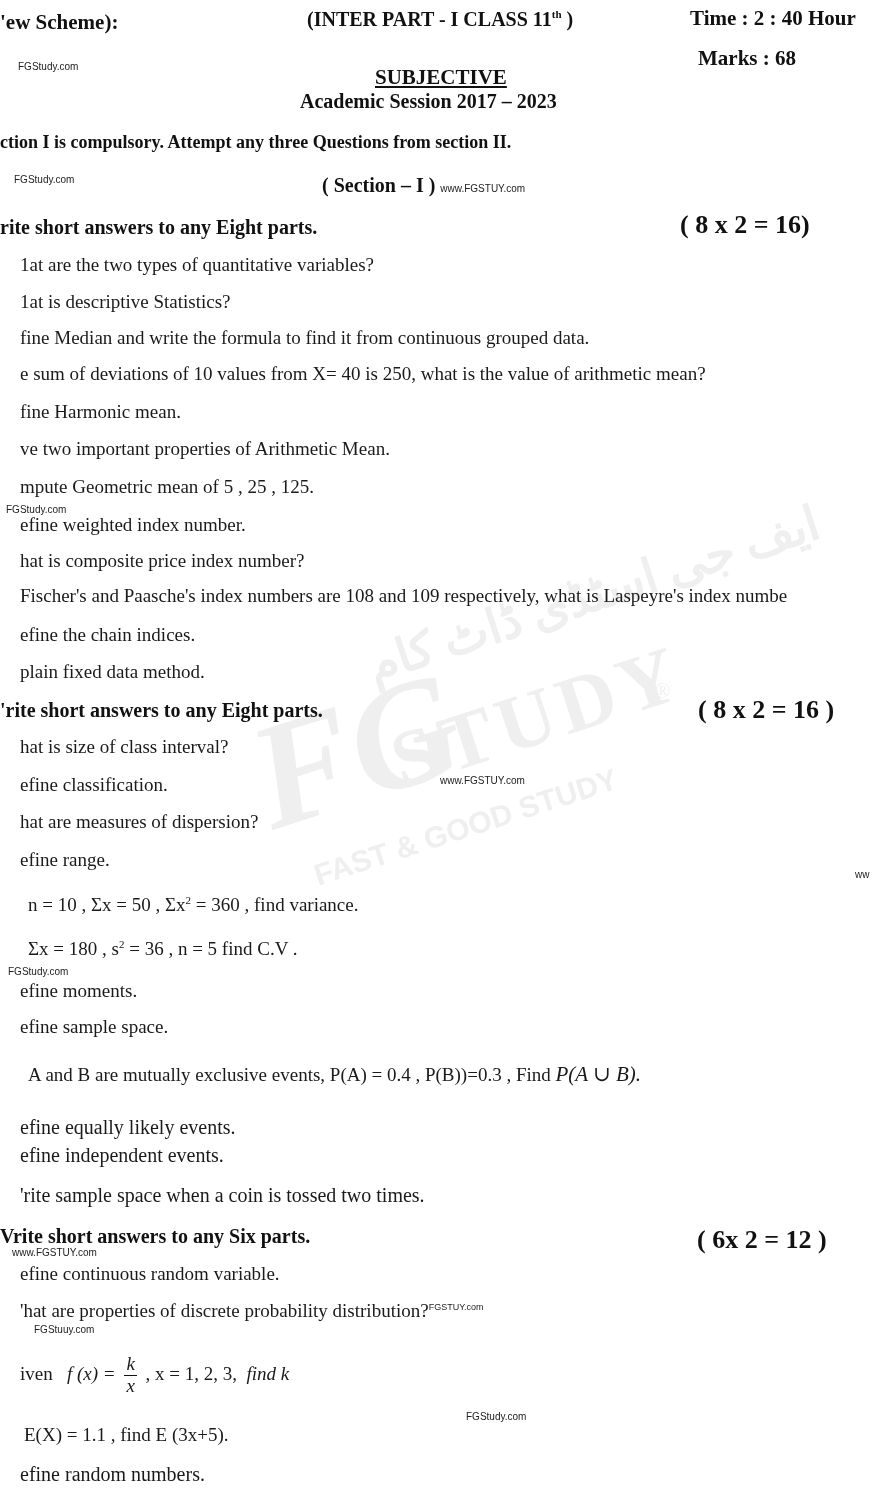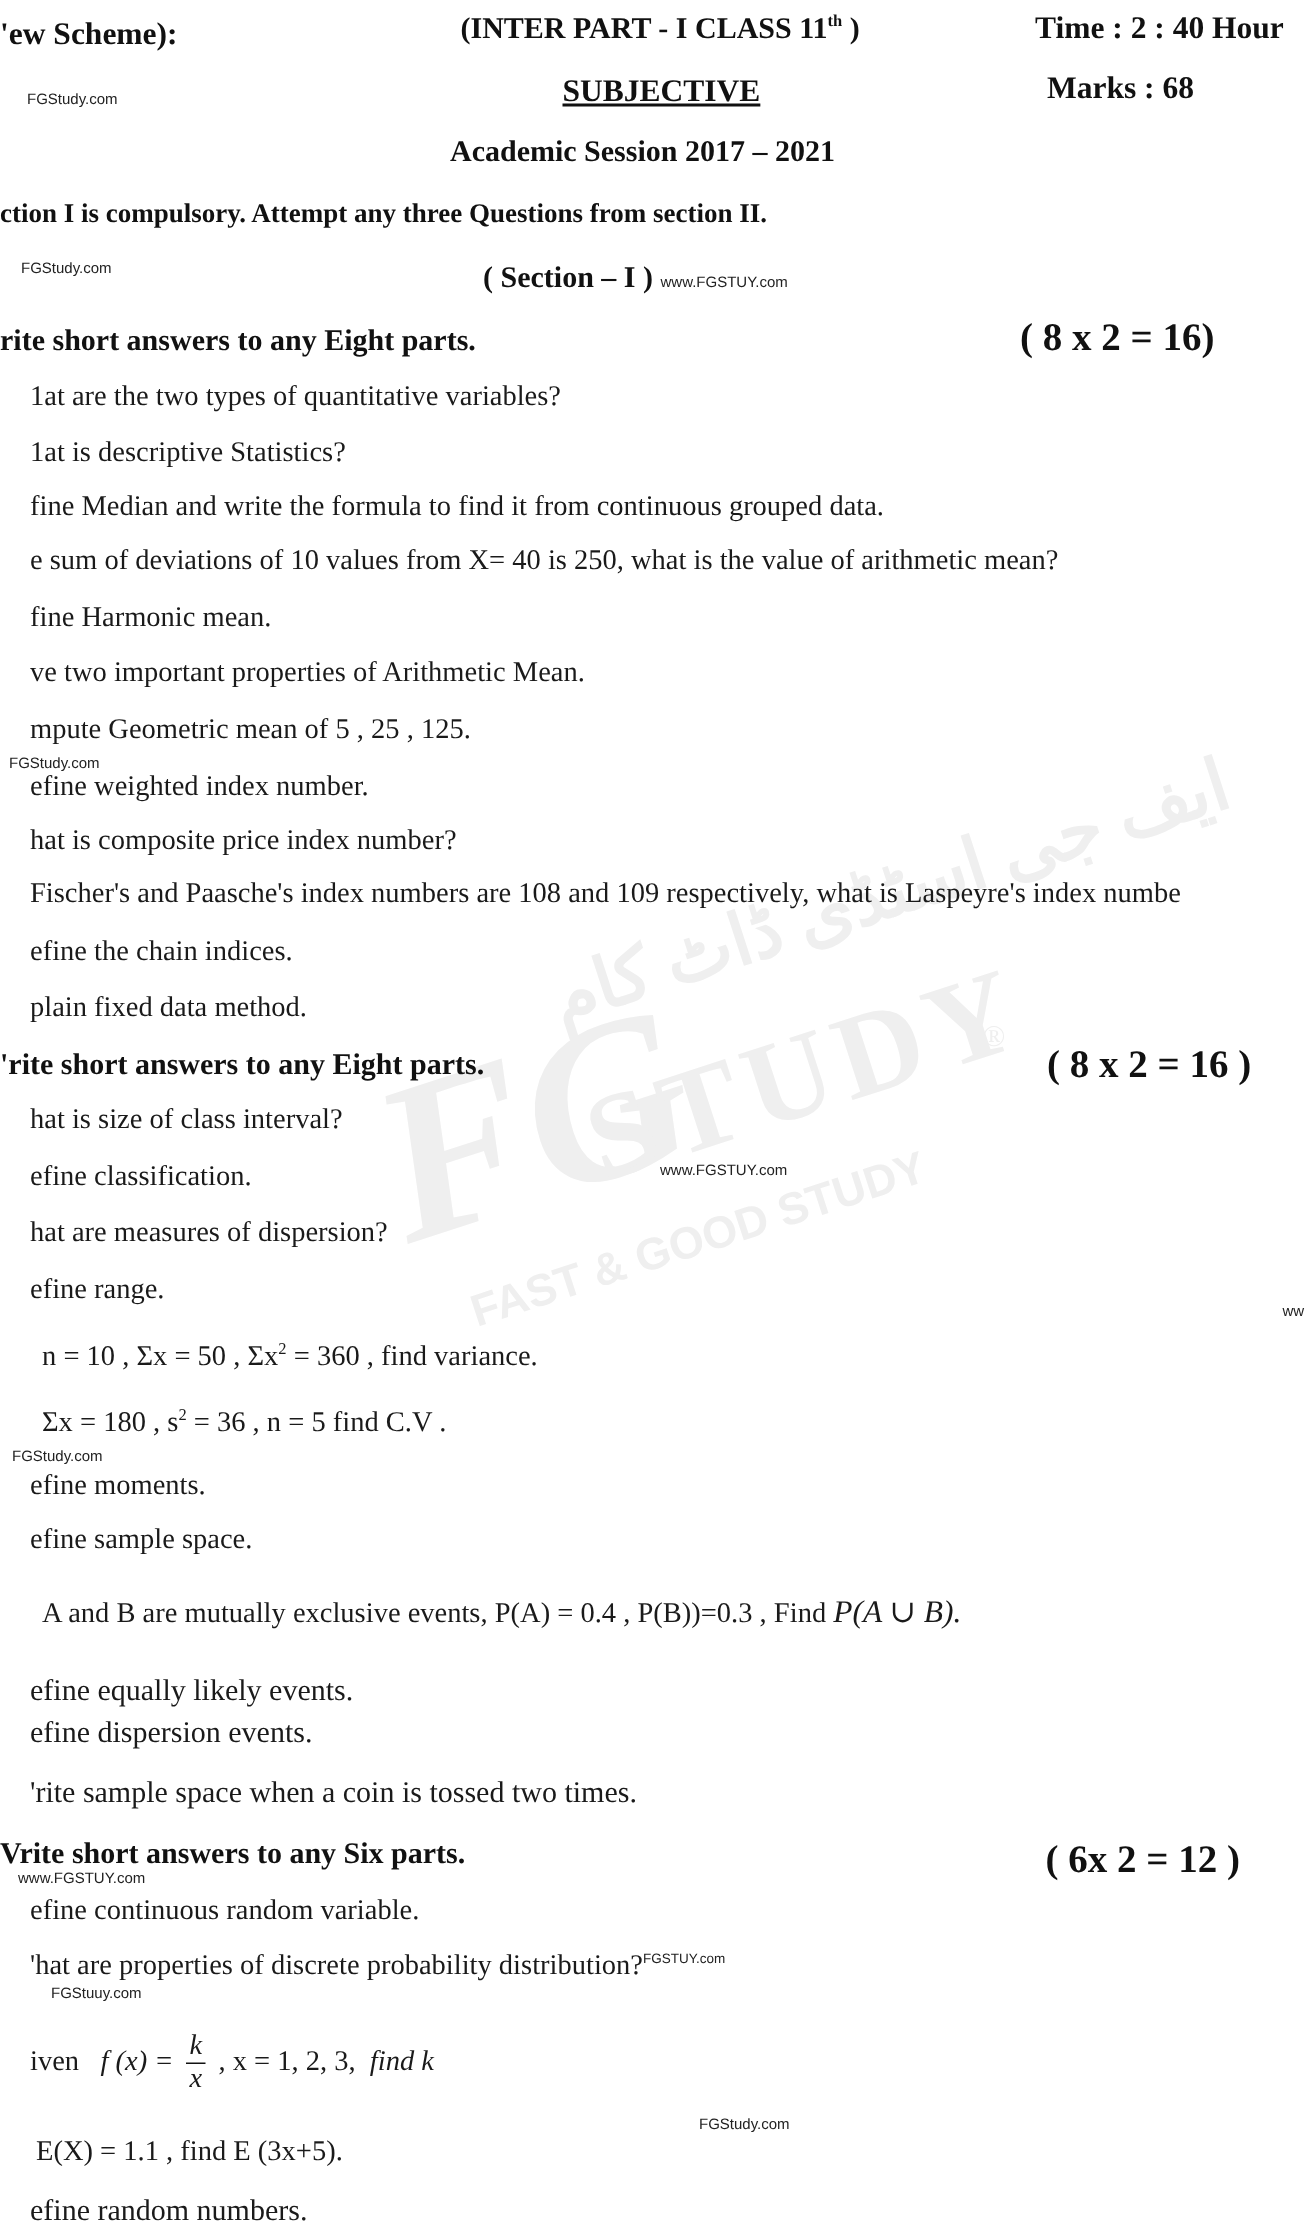--- a/index.html
+++ b/index.html
@@ -7,21 +7,21 @@
     width: 874px; height: 1491px; position: relative; overflow: hidden;
     font-family: "Liberation Serif", "DejaVu Serif", serif;
     color: #111111;
   }
   .abs { position: absolute; white-space: nowrap; }
   .hdr { font-weight: bold; font-size: 21px; }
   .q { font-size: 19px; color: #1a1a1a; padding-left: 20px; }
   .instr { font-weight: bold; font-size: 20px; }
   .marks { font-weight: bold; font-size: 26px; }
   .wm-small { font-family: "Liberation Sans", "DejaVu Sans", sans-serif; font-size: 10px; color: #222; }
-  .underline { text-decoration: underline; }
+  .underline { text-decoration: underline; margin-top: 17px; }
   sup { font-size: 11px; vertical-align: super; line-height: 0; }
   .math { font-style: italic; }
   .frac { display: inline-block; vertical-align: middle; text-align: center; font-style: italic; line-height: 1.1; margin: 0 4px; }
   .frac span { display: block; }
   .frac .num { border-bottom: 1px solid #111; padding: 0 2px; }
   .watermark { position: absolute; pointer-events: none; color: #efefef; font-family: "Liberation Serif", serif; }
   .wm-fg { left: 230px; top: 700px; font-size: 150px; font-style: italic; font-weight: bold; transform: rotate(-18deg); transform-origin: left top; }
   .wm-study { left: 380px; top: 720px; font-size: 80px; font-weight: bold; transform: rotate(-18deg); transform-origin: left top; letter-spacing: 6px; }
   .wm-fast { left: 310px; top: 860px; font-family: "Liberation Sans", sans-serif; font-size: 30px; font-weight: bold; transform: rotate(-18deg); transform-origin: left top; }
   .wm-urdu { left: 360px; top: 640px; font-size: 48px; font-weight: bold; transform: rotate(-18deg); transform-origin: left top; }
@@ -35,21 +35,21 @@
 <div class="watermark wm-study">STUDY</div>
 <div class="watermark wm-fast">FAST &amp; GOOD STUDY</div>
 <div class="watermark wm-reg">®</div>
 
 <div class="abs hdr" style="left:0;top:10px;">'ew Scheme):</div>
 <div class="abs hdr" style="left:307px;top:8px;font-size:20px;"><span>(INTER PART - I CLASS 11</span><sup>th</sup><span> )</span></div>
 <div class="abs hdr" style="left:690px;top:6px;">Time : 2 : 40 Hour</div>
 <div class="abs wm-small" style="left:18px;top:61px;">FGStudy.com</div>
 <div class="abs hdr underline" style="left:375px;top:48px;">SUBJECTIVE</div>
 <div class="abs hdr" style="left:698px;top:46px;">Marks : 68</div>
-<div class="abs hdr" style="left:300px;top:90px;font-size:20px;">Academic Session 2017 – 2021</div>
+<div class="abs hdr" style="left:300px;top:90px;font-size:20px;">Academic Session 2017 – 2023</div>
 <div class="abs hdr" style="left:0;top:132px;font-size:18px;">ction I is compulsory.  Attempt any three Questions from section II.</div>
 <div class="abs wm-small" style="left:14px;top:174px;">FGStudy.com</div>
 <div class="abs hdr" style="left:322px;top:174px;font-size:20px;"><span>( Section – I )</span> <span class="wm-small" style="font-weight:normal;">www.FGSTUY.com</span></div>
 
 <div class="abs instr" style="left:0;top:216px;">rite short answers to any Eight parts.</div>
 <div class="abs marks" style="left:680px;top:210px;">( 8 x 2 = 16)</div>
 <div class="abs q" style="left:0;top:254px;">1at are the two types of quantitative variables?</div>
 <div class="abs q" style="left:0;top:291px;text-align:center;">1at is descriptive Statistics?</div>
 <div class="abs q" style="left:0;top:327px;">fine Median and write the formula to find it from continuous grouped data.</div>
 <div class="abs q" style="left:0;top:363px;">e sum of deviations of 10 values from X= 40 is 250, what is the value of arithmetic mean?</div>
@@ -71,21 +71,21 @@
 <div class="abs q" style="left:0;top:811px;">hat are measures of dispersion?</div>
 <div class="abs q" style="left:0;top:849px;">efine range.</div>
 <div class="abs wm-small" style="left:855px;top:869px;">ww</div>
 <div class="abs q" style="left:8px;top:894px;"><span>n = 10  ,  Σx = 50   , Σx</span><sup>2</sup><span> = 360 ,  find  variance.</span></div>
 <div class="abs q" style="left:8px;top:938px;"><span>Σx = 180  ,  s</span><sup>2</sup><span> = 36   ,  n  =  5    find  C.V  .</span></div>
 <div class="abs wm-small" style="left:8px;top:966px;">FGStudy.com</div>
 <div class="abs q" style="left:0;top:980px;">efine moments.</div>
 <div class="abs q" style="left:0;top:1016px;">efine sample space.</div>
 <div class="abs q" style="left:8px;top:1062px;"><span>A  and  B  are mutually  exclusive  events,  P(A) = 0.4  ,   P(B))=0.3  ,   Find</span> <span class="math" style="font-size:21px;">P(A ∪ B).</span></div>
 <div class="abs q" style="left:0;top:1105px;font-size:20px;margin-top:11px;">efine equally likely events.</div>
-<div class="abs q" style="left:0;top:1144px;font-size:20px;">efine dispersion events.</div>
+<div class="abs q" style="left:0;top:1144px;font-size:20px;">efine independent events.</div>
 <div class="abs q" style="left:0;top:1184px;font-size:20px;">'rite sample  space when a coin is tossed two times.</div>
 
 <div class="abs instr" style="left:0;top:1225px;">Vrite short answers to any Six parts.</div>
 <div class="abs marks" style="left:697px;top:1225px;">( 6x 2 = 12 )</div>
 <div class="abs wm-small" style="left:12px;top:1247px;">www.FGSTUY.com</div>
 <div class="abs q" style="left:0;top:1263px;">efine continuous random variable.</div>
 <div class="abs q" style="left:0;top:1300px;"><span>'hat are properties of discrete probability distribution?</span><sup class="wm-small" style="font-size:9px;">FGSTUY.com</sup></div>
 <div class="abs wm-small" style="left:34px;top:1324px;">FGStuuy.com</div>
 <div class="abs q" style="left:0;top:1354px;">
   <span>iven</span>&nbsp;&nbsp;

